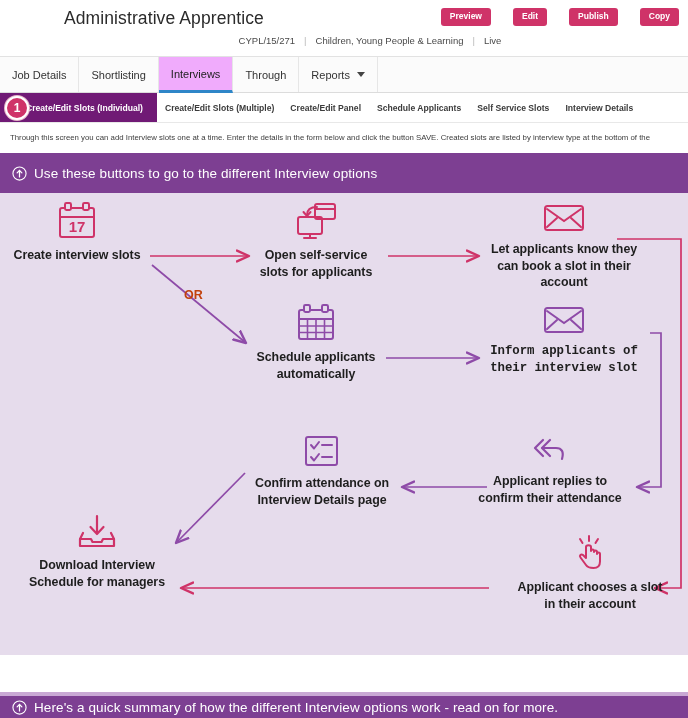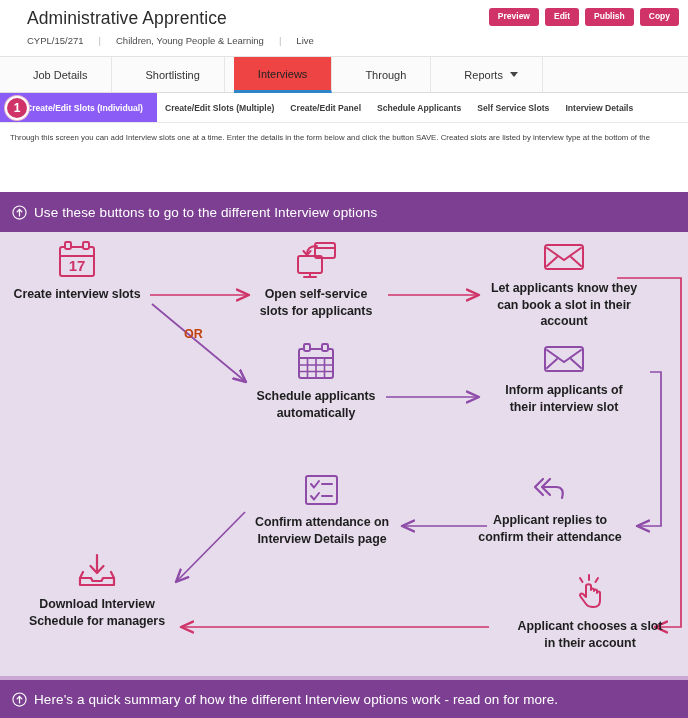--- a/index.html
+++ b/index.html
@@ -5,63 +5,62 @@
   * { box-sizing: border-box; margin: 0; padding: 0; }
   html, body {
     width: 688px; height: 718px;
     font-family: "Liberation Sans", sans-serif;
     background: #ffffff;
     overflow: hidden;
   }
   #app { position: relative; width: 688px; height: 718px; }
 
   
-  .header { position: relative; padding: 8px 12px 4px 27px; background: #fff; }
+  .header { position: relative; padding: 8px 12px 4px 27px; background: #fff; margin-left: 37px; }
   .job-title {
     font-size: 17.5px; font-weight: 400; color: #2b2b2b;
     letter-spacing: .1px; line-height: 1.2;
   }
   .meta-row {
     margin-top: 6px; font-size: 9.5px; color: #4a4a4a;
-    display: flex; align-items: center; gap: 8px;
+    display: flex; align-items: center; gap: 2px; justify-content: center;
   }
   .meta-item { white-space: nowrap; }
   .meta-sep { color: #b9b9b9; padding: 0 7px; }
 
   .action-buttons {
     position: absolute; top: 8px; right: 9px;
-    display: flex; gap: 6px;
+    display: flex; gap: 22px;
   }
   .action-btn {
     background: #cf3368; color: #fff;
     border: none; border-radius: 3px;
     font-family: "Liberation Sans", sans-serif;
     font-size: 8.5px; font-weight: 600;
     padding: 4px 9px 5px 9px;
     cursor: pointer; line-height: 1; white-space: nowrap;
   }
 
   
   .tabbar {
     display: flex; align-items: stretch;
     background: #fbfbfb;
     border-top: 1px solid #e2e2e2;
     border-bottom: 1px solid #dcdcdc;
     height: 37px; margin-top: 6px;
   }
   .tab {
     display: flex; align-items: center; justify-content: center;
-    padding: 0 24px; font-size: 11px; color: #333;
+    padding: 0 12px; font-size: 11px; color: #333;
     border-right: 1px solid #e6e6e6;
     cursor: pointer; position: relative; white-space: nowrap;
     background: #fbfbfb;
-    margin-left: 9px;
   }
   .tab.active {
-    background: #ef4444; color: #222;
+    background: #f0abfc; color: #222;
     border-bottom: 3px solid #2e86c8;
     margin-bottom: -1px;
   }
   .tab .caret {
     display: inline-block; margin-left: 7px;
     width: 0; height: 0;
     border-left: 4px solid transparent;
     border-right: 4px solid transparent;
     border-top: 5px solid #444;
   }
@@ -71,21 +70,21 @@
   .subtabbar {
     display: flex; align-items: stretch; height: 30px;
     background: #ffffff; position: relative;
     border-bottom: 1px solid #e8e8e8;
   }
   .subtab {
     display: flex; align-items: center;
     font-size: 8.6px; font-weight: 700; color: #3b3b3b;
     padding: 0 8px; cursor: pointer; white-space: nowrap;
   }
-  .subtab.active { background: #8b5cf6; color: #ffffff; padding: 0 14px 0 26px; align-items: center; }
+  .subtab.active { background: #701a75; color: #ffffff; padding: 0 14px 0 26px; align-items: center; }
   .badge-one {
     position: absolute; left: 5px; top: 3px;
     width: 24px; height: 24px; border-radius: 50%;
     background: #cf3368; border: 2px solid #ffffff;
     color: #fff; font-size: 12px; font-weight: 700;
     display: flex; align-items: center; justify-content: center;
     z-index: 5; box-shadow: 0 0 0 1px #e7b9c9;
   }
 
   
@@ -93,25 +92,24 @@
     background: #fff; padding: 9px 10px 0 10px;
     font-size: 7.8px; color: #3c3c3c; line-height: 1.55;
     height: 30px; overflow: hidden;
   }
 
   
   .banner {
     background: #7d3f92; color: #ffffff;
     display: flex; align-items: center; gap: 7px;
     padding: 0 12px;
-    margin-top: 39px;
   }
   .banner-top { height: 40px; }
   .banner-bottom {
-    position: absolute; left: 0; bottom: 0; width: 688px; height: 42px;
+    position: absolute; left: 0; bottom: 0; width: 688px; height: 26px;
     border-top: 4px solid #c9a8d4;
   }
   .banner-text { font-size: 13.5px; font-weight: 400; letter-spacing: .1px; }
   .circle-arrow-icon { flex: 0 0 auto; display: block; }
 
   
   .flow {
     position: relative; width: 688px; height: 462px;
     background: #e6dcec; overflow: hidden;
   }
@@ -285,21 +283,21 @@
           <line x1="21" y1="16" x2="21" y2="36"></line>
           <line x1="29.5" y1="16" x2="29.5" y2="36"></line>
           <line x1="4" y1="23" x2="38" y2="23"></line>
           <line x1="4" y1="29.5" x2="38" y2="29.5"></line>
         </g>
       </svg>
       <span class="label">Schedule applicants
 automatically</span>
     </div>
 
-    <div class="node" style="left:484px; top:110px; width:160px;">
+    <div class="node" style="left:484px; top:110px; width:160px;font-family:Liberation Mono, monospace;">
       <svg class="icon" width="44" height="34" viewBox="0 0 44 34">
         <rect x="3" y="5" width="38" height="24" rx="2.5" fill="none" stroke="#8e4ba8" stroke-width="2"></rect>
         <path d="M5,8 L22,20 L39,8" fill="none" stroke="#8e4ba8" stroke-width="2" stroke-linecap="round"></path>
         <path d="M5,26 L15,17 M39,26 L29,17" fill="none" stroke="#8e4ba8" stroke-width="2" stroke-linecap="round"></path>
       </svg>
       <span class="label">Inform applicants of
 their interview slot</span>
     </div>
 
     <div class="node" style="left:466px; top:240px; width:168px;">

